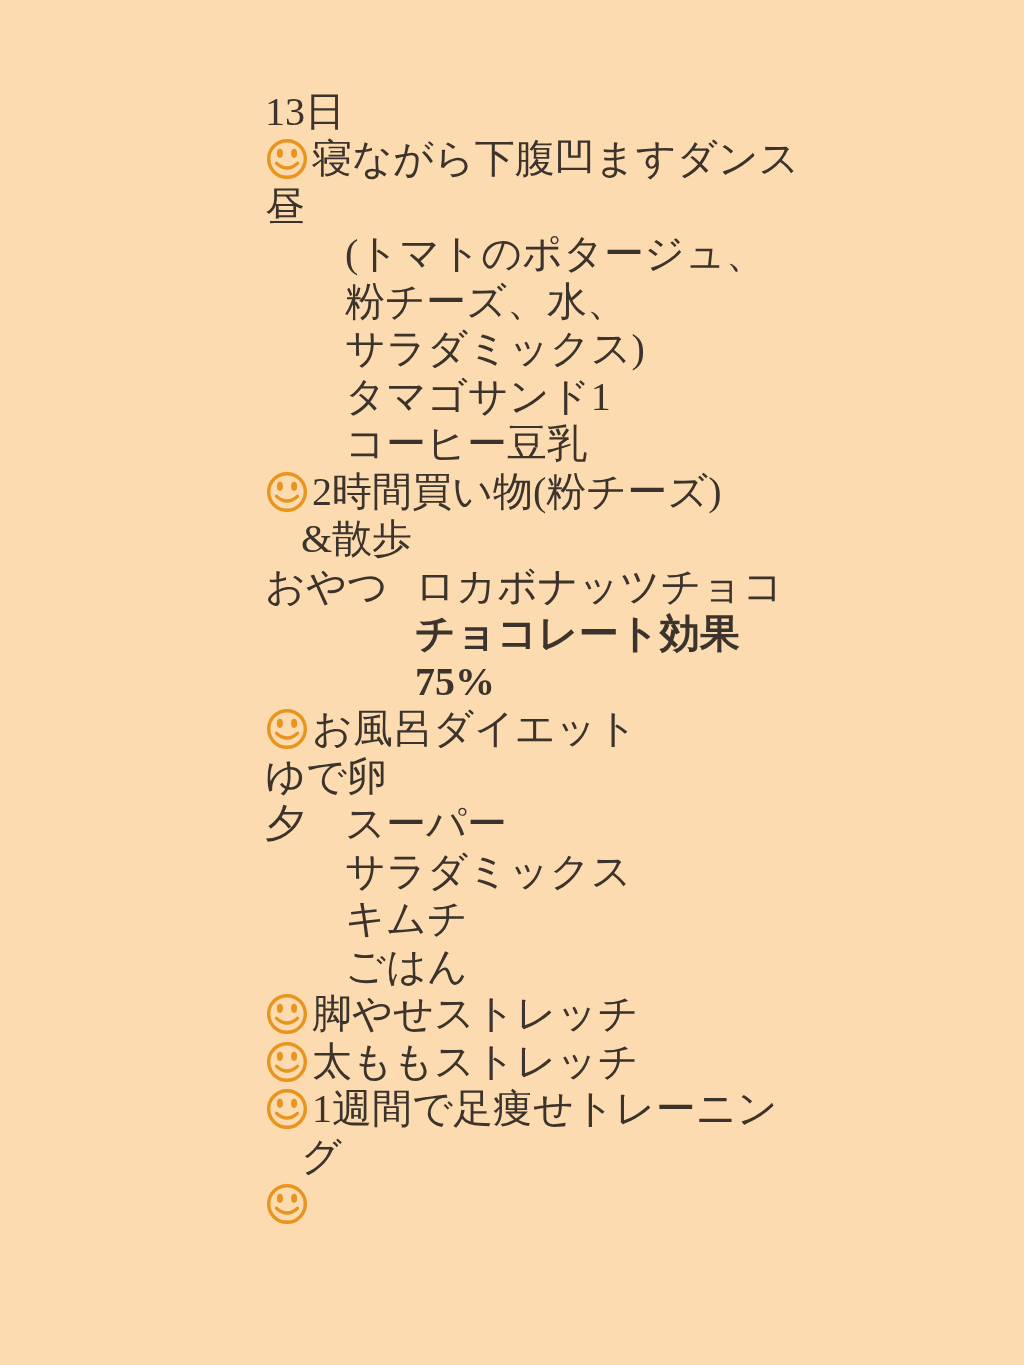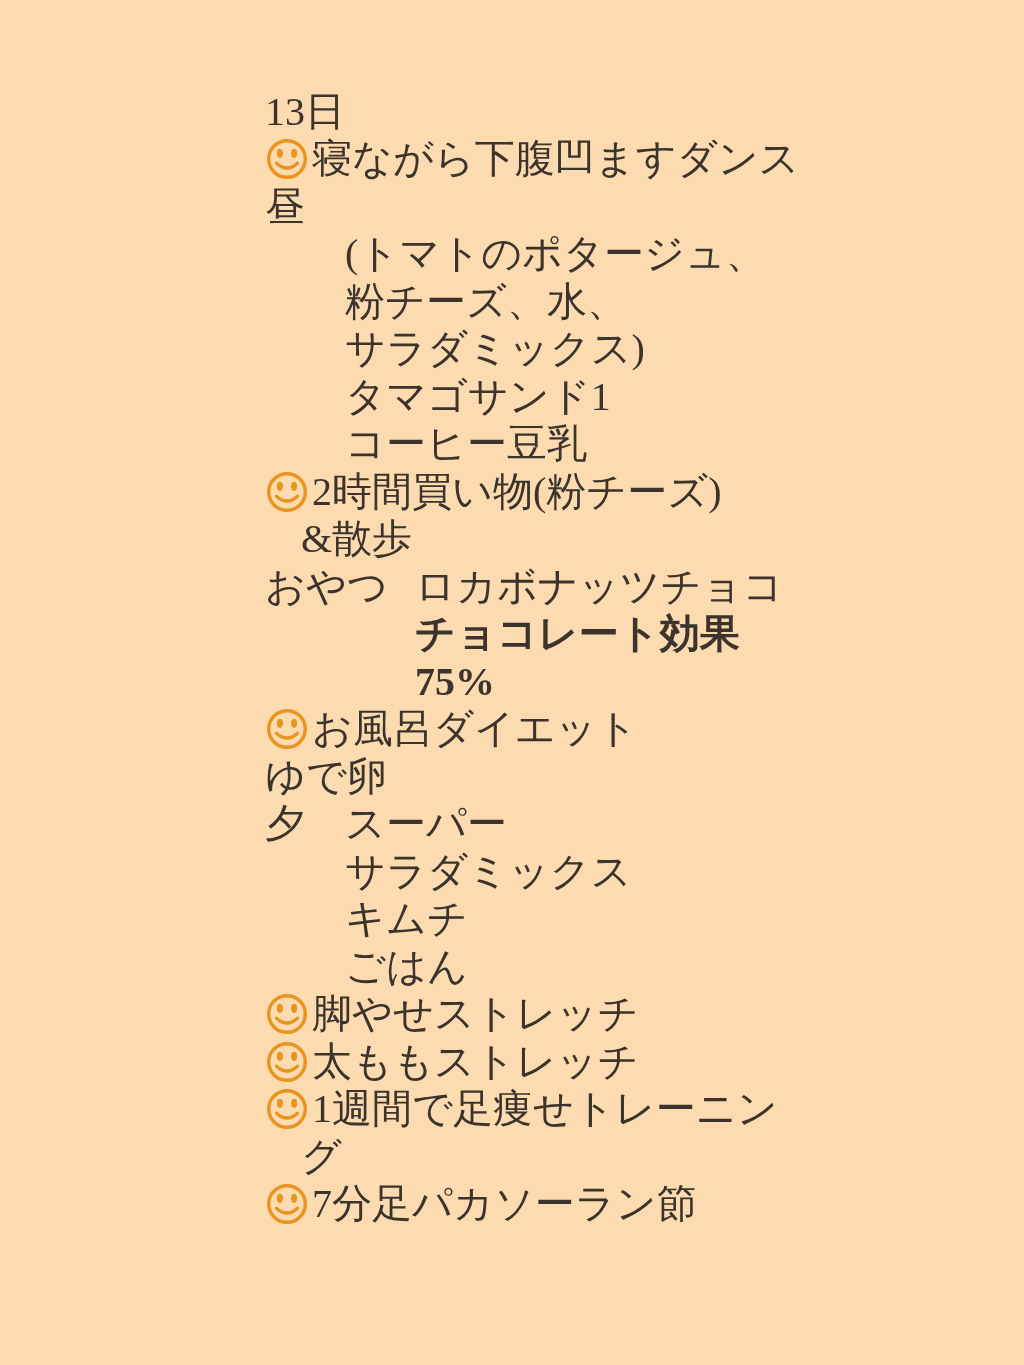--- a/index.html
+++ b/index.html
@@ -202,16 +202,15 @@
 
   <div class="row">
     <span class="smiley">
   <svg viewBox="0 0 44 44" width="44" height="44" aria-hidden="true">
     <circle cx="22" cy="22" r="18.3" fill="none" stroke="currentColor" stroke-width="3.4"></circle>
     <ellipse cx="14.9" cy="16.3" rx="3.0" ry="4.6" fill="currentColor"></ellipse>
     <ellipse cx="29.1" cy="16.3" rx="3.0" ry="4.6" fill="currentColor"></ellipse>
     <path d="M11.5 26.2 Q22 35.8 32.5 26.2" fill="none" stroke="currentColor" stroke-width="3.2" stroke-linecap="round"></path>
   </svg>
 </span>
-    <span>7分足パカソーラン節</span>
   </div>
 
 </div>
 
 </body></html>

